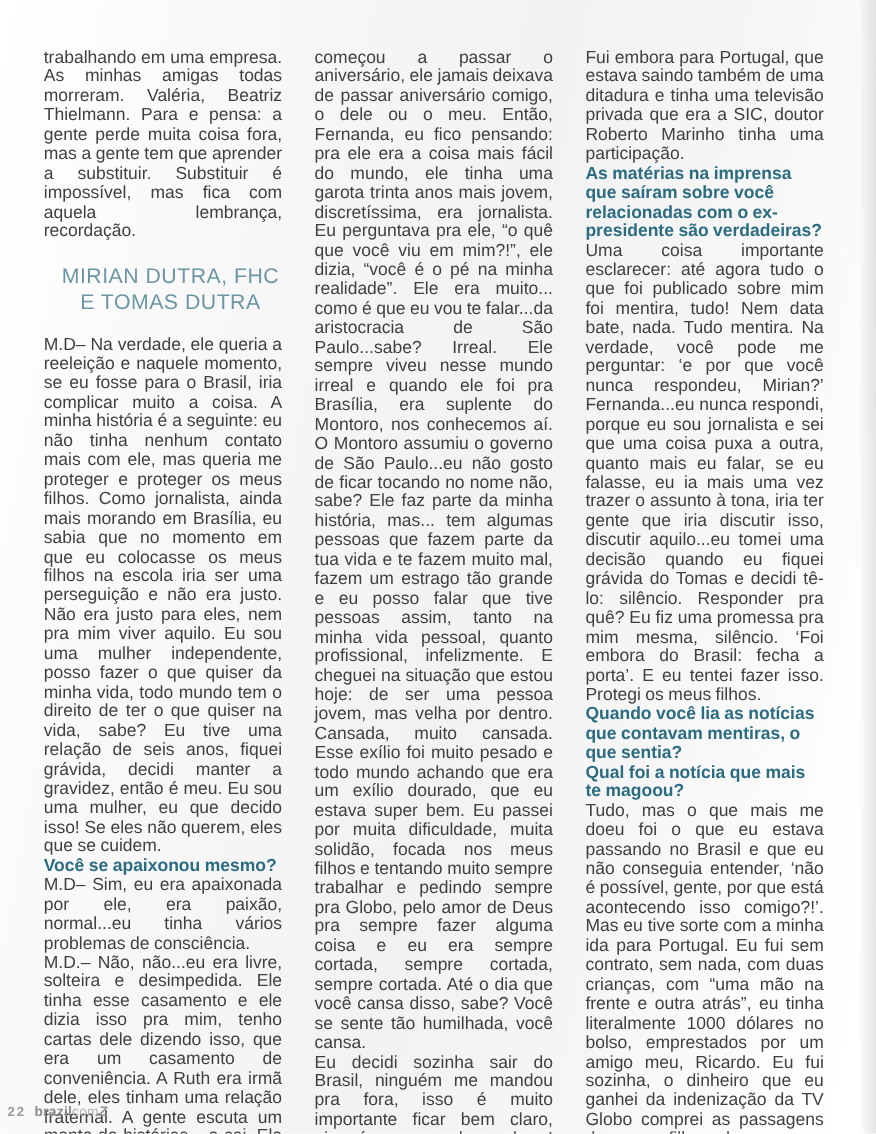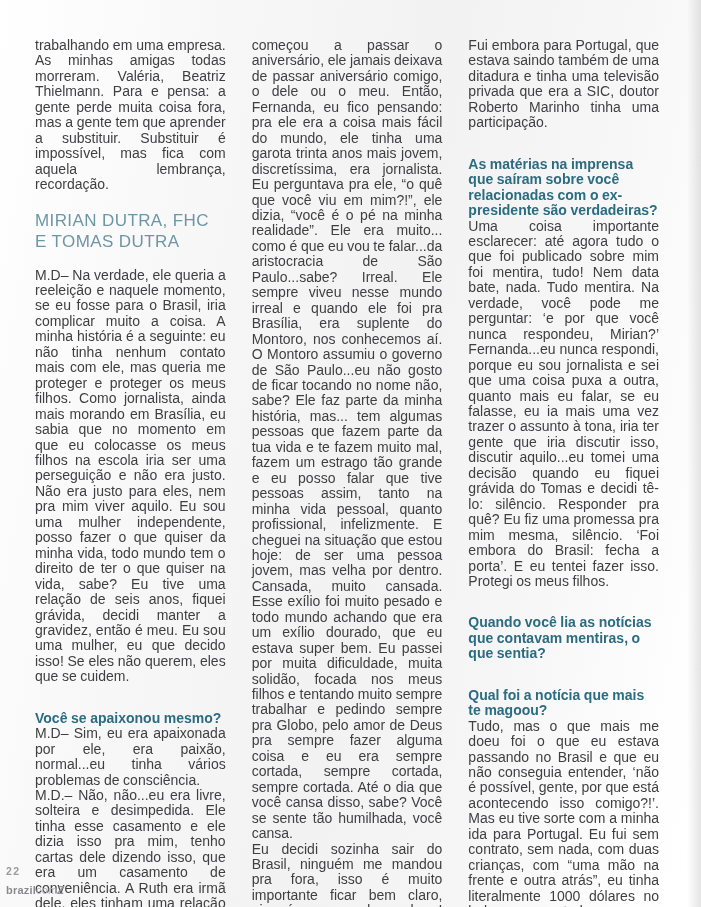--- a/index.html
+++ b/index.html
@@ -41,39 +41,37 @@
     color: #3f3f41;
     text-align: justify;
     hyphens: auto;
     -webkit-hyphens: auto;
     word-spacing: -0.3px;
   }
   .col p.question {
     color: #2c6c80;
     font-weight: bold;
     text-align: left;
-    margin-top: 26px;
   }
   .col h2.heading {
-    margin: 17px 0 16px 0;
+    margin: 17px 0 16px 12px;
     font-size: 17px;
     line-height: 21px;
     font-weight: 400;
     letter-spacing: 0.4px;
     color: #6d96a4;
-    text-align: left;
+    text-align: center;
   }
   .footer {
     position: absolute;
     left: 6px;
     bottom: 11px;
     display: flex;
     align-items: baseline;
     gap: 7px;
-    flex-direction: column;
   }
   .page-num {
     font-size: 10.5px;
     font-weight: bold;
     letter-spacing: 1.5px;
     color: #9b9b9d;
   }
   .logo {
     font-size: 11px;
     letter-spacing: 0.2px;

